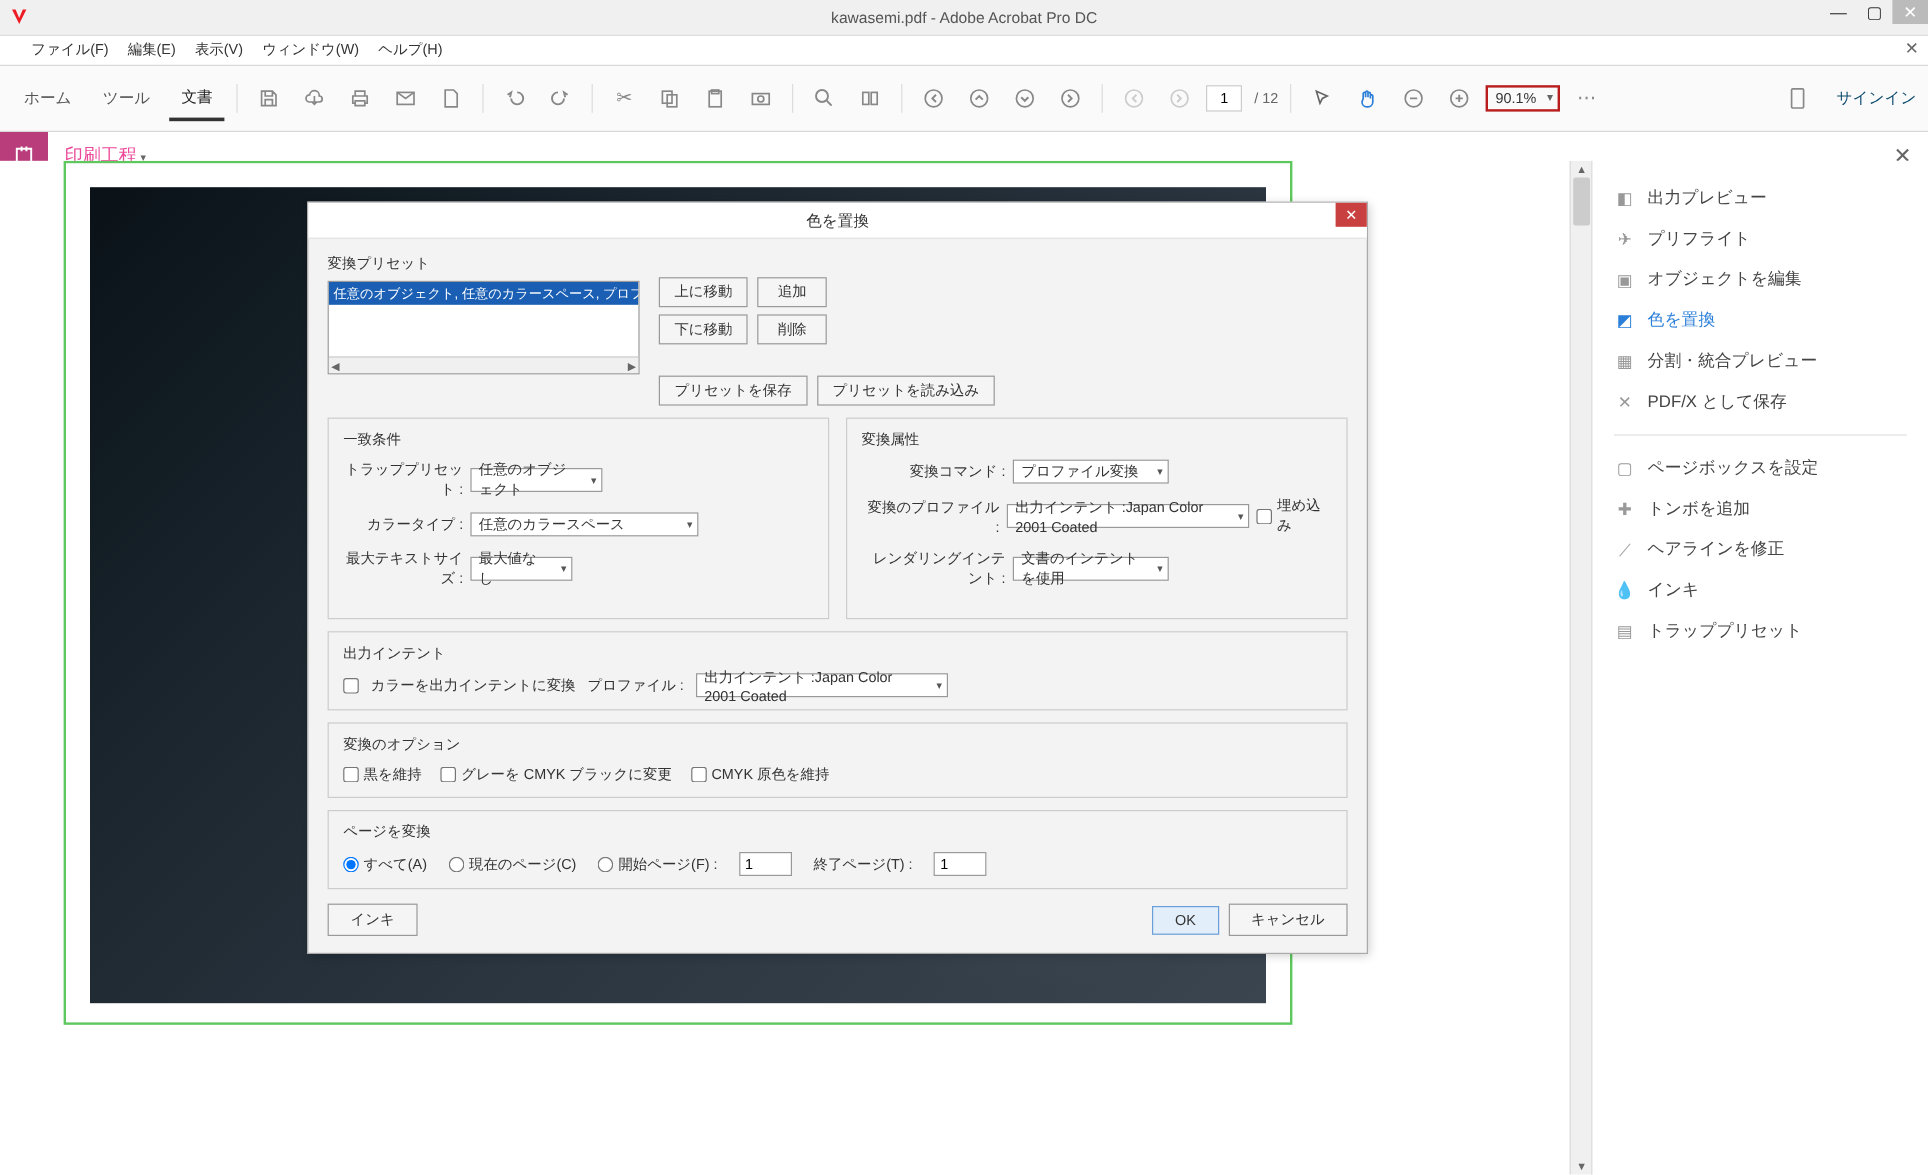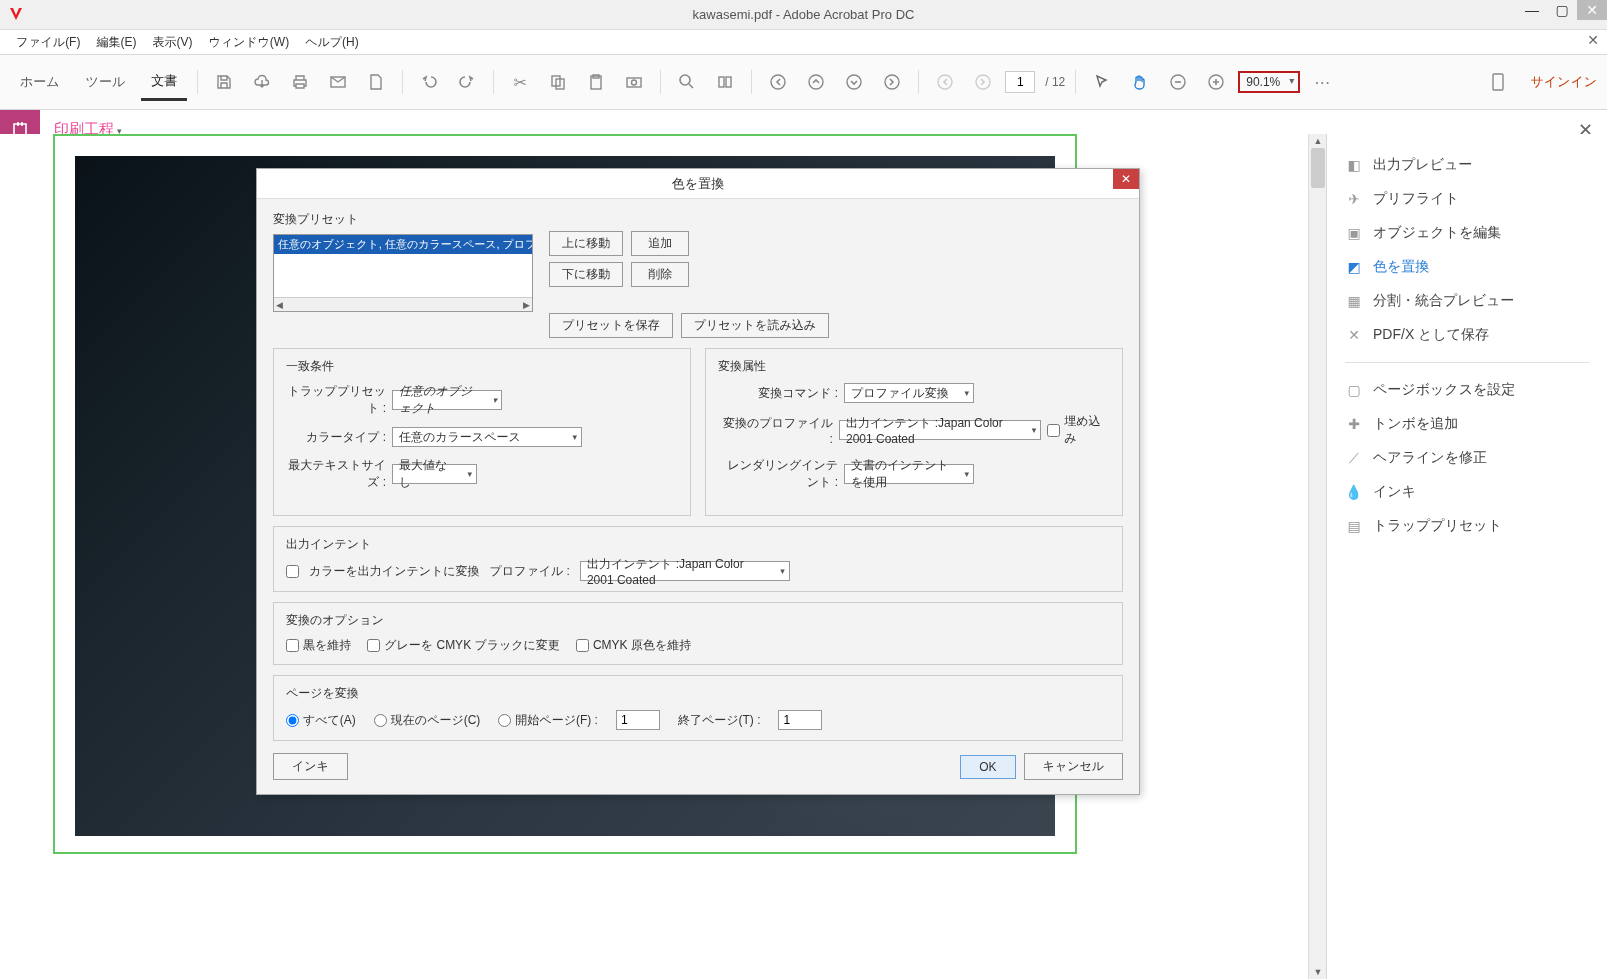--- a/index.html
+++ b/index.html
@@ -7,36 +7,36 @@
 
 
 .titlebar { height: 30px; background: #f0f0f0; display: flex; align-items: center; justify-content: center; position: relative; border-bottom: 1px solid #ddd; }
 .titlebar .app-icon { position: absolute; left: 8px; top: 6px; width: 16px; height: 16px; }
 .titlebar .title { font-size: 13px; color: #555; }
 .titlebar .win-controls { position: absolute; right: 0; top: 0; display: flex; }
 .titlebar .win-btn { width: 30px; height: 20px; display: flex; align-items: center; justify-content: center; font-size: 14px; cursor: pointer; }
 .titlebar .win-btn.close { background: #bbb; color: #fff; }
 
 
-.menubar { height: 24px; display: flex; align-items: center; padding: 0 10px; gap: 4px; position: relative; }
+.menubar { height: 24px; display: flex; align-items: flex-start; padding: 0 20px; gap: 4px; position: relative; }
 .menubar .menu-item { padding: 3px 6px; font-size: 12px; cursor: pointer; }
 .menubar .menu-close { position: absolute; right: 8px; top: 2px; font-size: 14px; cursor: pointer; color: #666; }
 
 
 .tabbar { height: 56px; border-top: 1px solid #d8d8d8; border-bottom: 1px solid #d8d8d8; display: flex; align-items: center; padding: 0 10px; gap: 6px; background: #fafafa; }
 .tabbar .tab-item { padding: 8px 10px; font-size: 13px; color: #555; cursor: pointer; }
 .tabbar .tab-item.active { border-bottom: 3px solid #333; font-weight: 500; color: #222; }
 .tabbar .sep { width: 1px; height: 24px; background: #ddd; margin: 0 4px; }
 .tabbar .tool-icon { width: 20px; height: 20px; display: flex; align-items: center; justify-content: center; color: #888; cursor: pointer; margin: 0 6px; font-size: 16px; }
 .tabbar .page-input { width: 30px; height: 22px; border: 1px solid #ccc; text-align: center; font-size: 12px; }
 .tabbar .page-total { font-size: 12px; color: #666; margin-left: 4px; }
 .tabbar .zoom-select { border: 2px solid #b91c1c; padding: 2px 18px 2px 6px; font-size: 12px; position: relative; height: 22px; display: flex; align-items: flex-start; }
 .tabbar .zoom-select::after { content: "▾"; position: absolute; right: 4px; font-size: 10px; color: #666; }
 .tabbar .spacer { flex: 1; }
-.tabbar .signin { font-size: 13px; color: #c2410c; cursor: pointer; margin-left: 10px; }
+.tabbar .signin { font-size: 13px; color: #0c4a6e; cursor: pointer; margin-left: 10px; }
 
 
 .subbar { height: 40px; border-bottom: 1px solid #d8d8d8; display: flex; align-items: center; background: #fff; position: relative; }
 .subbar .purple-icon { width: 40px; height: 40px; background: #b83d7a; display: flex; align-items: center; justify-content: center; color: #fff; font-size: 18px; }
 .subbar .panel-title { font-size: 15px; color: #ec4899; padding: 0 14px; }
 .subbar .panel-title::after { content: "▾"; font-size: 9px; margin-left: 3px; color: #666; }
 .subbar .close-panel { position: absolute; right: 14px; font-size: 18px; color: #666; cursor: pointer; }
 
 
 .main { position: absolute; top: 134px; left: 0; right: 0; bottom: 0; display: flex; }
@@ -79,21 +79,21 @@
 .doc-color-icon::after { content: "›"; position: absolute; left: 5px; top: -2px; font-size: 14px; color: #666; }
 
 .d-mid { display: flex; gap: 14px; margin-top: 10px; }
 .fieldset { border: 1px solid #ccc; padding: 10px 12px 14px; flex: 1; }
 .fieldset .legend { font-size: 12px; margin: -18px 0 8px -4px; background: #f3f3f3; padding: 0 4px; display: inline-block; }
 .form-row { display: flex; align-items: center; margin-bottom: 10px; gap: 6px; }
 .form-row label { width: 100px; text-align: right; font-size: 12px; }
 .form-row.wide label { width: 120px; }
 .select { border: 1px solid #999; background: #fff; padding: 2px 18px 2px 6px; font-size: 12px; position: relative; height: 20px; display: flex; align-items: center; }
 .select::after { content: "▾"; position: absolute; right: 4px; font-size: 9px; color: #555; }
-.select.w110 { width: 110px; font-style: italic; }
+.select.w110 { width: 110px; }
 .select.w190 { width: 190px; }
 .select.w130 { width: 130px; }
 .select.w210 { width: 210px; }
 .select.w85 { width: 85px; }
 .checkbox-row { display: flex; align-items: center; gap: 4px; font-size: 12px; }
 .checkbox-row input { margin: 0; }
 
 .d-section { border: 1px solid #ccc; padding: 10px 12px; margin-top: 10px; }
 .d-section .legend { font-size: 12px; margin: -18px 0 8px -4px; background: #f3f3f3; padding: 0 4px; display: inline-block; }
 

